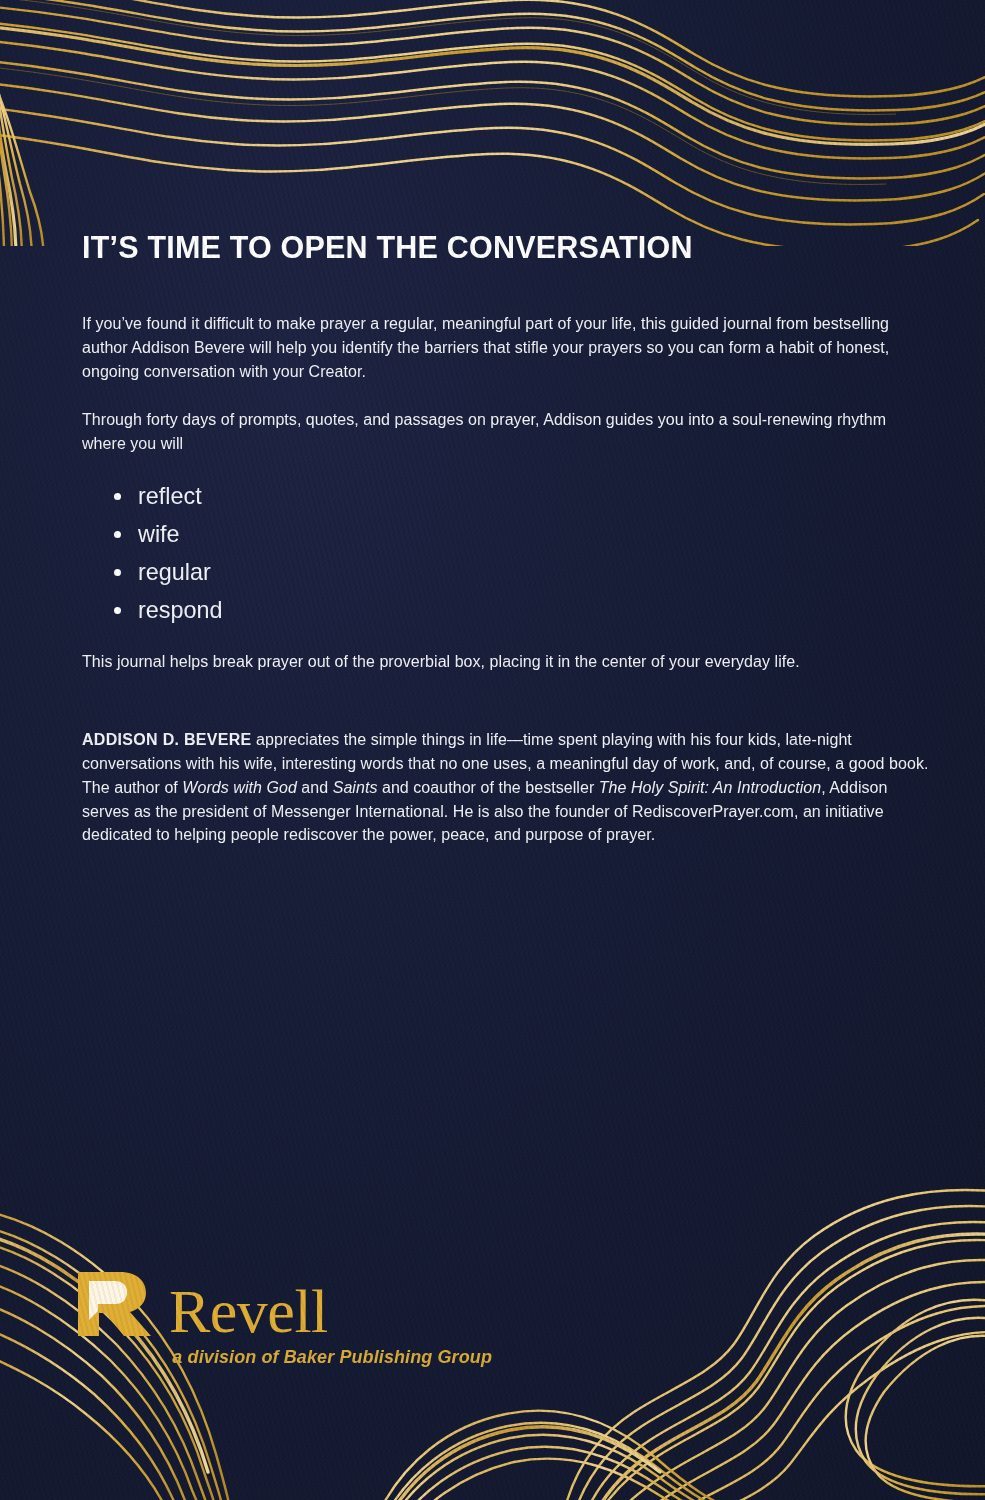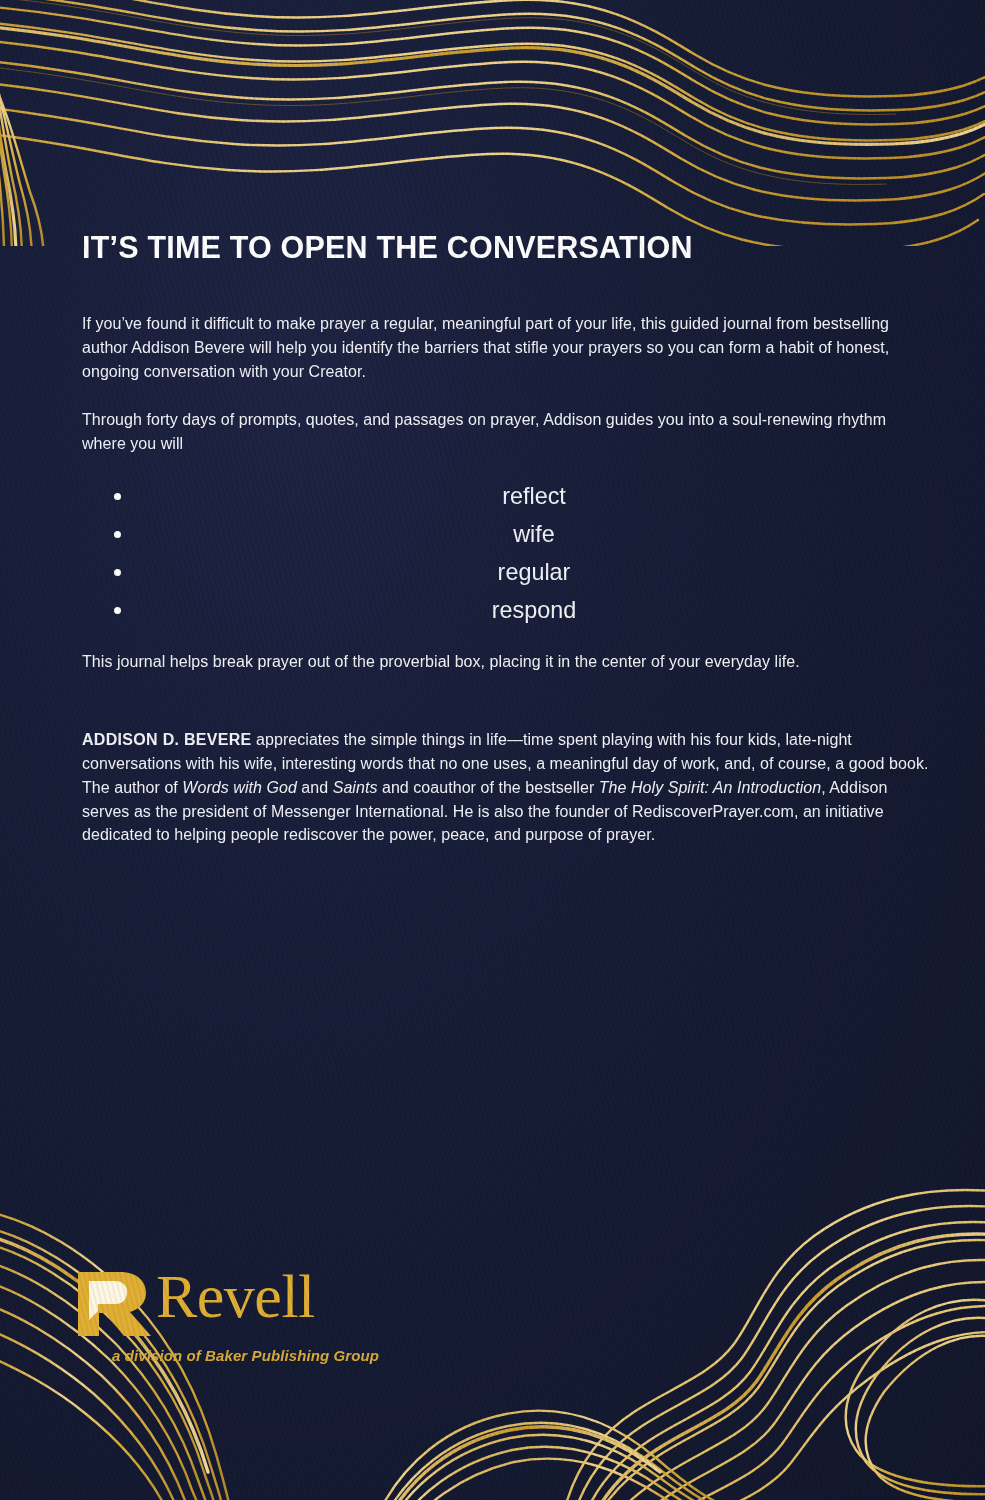--- a/index.html
+++ b/index.html
@@ -67,21 +67,20 @@
     color:#f2f3f7;
     font-weight:400;
     margin-bottom:25px;
     letter-spacing:.05px;
   }
   .para.tight { margin-bottom:22px; }
 
   .bullets{
     list-style:none;
     margin:10px 0 20px 30px;
-    text-align:center;
   }
   .bullets li{
     position:relative;
     font-size:23.4px;
     line-height:1.62;
     color:#f2f3f7;
     padding-left:26px;
   }
   .bullets li::before{
     content:"";
@@ -102,36 +101,39 @@
 
   
   .logo{
     position:absolute;
     left:72px;
     top:1268px;
     width:420px;
   }
   .logo-row{
     display:flex;
+    align-items:flex-end;
+    gap:13px;
   }
   .logo-wordmark{
     font-family:"Liberation Serif", serif;
     font-size:62px;
     line-height:.92;
     color:#e0ae33;
     letter-spacing:-.5px;
   }
   .logo-tagline{
-    font-size:15px;
+    font-size:18px;
     font-style:italic;
     font-weight:bold;
     color:#d9ab37;
     margin-top:7px;
     margin-left:40px;
     letter-spacing:.1px;
+    text-align:right;
   }
 </style>
 </head>
 <body>
 
 <div class="cover">
 
   <svg class="ornament orn-top" viewBox="0 0 998 250" preserveAspectRatio="none">
     <defs>
       <linearGradient id="gld" x1="0" y1="0" x2="1" y2="1">

